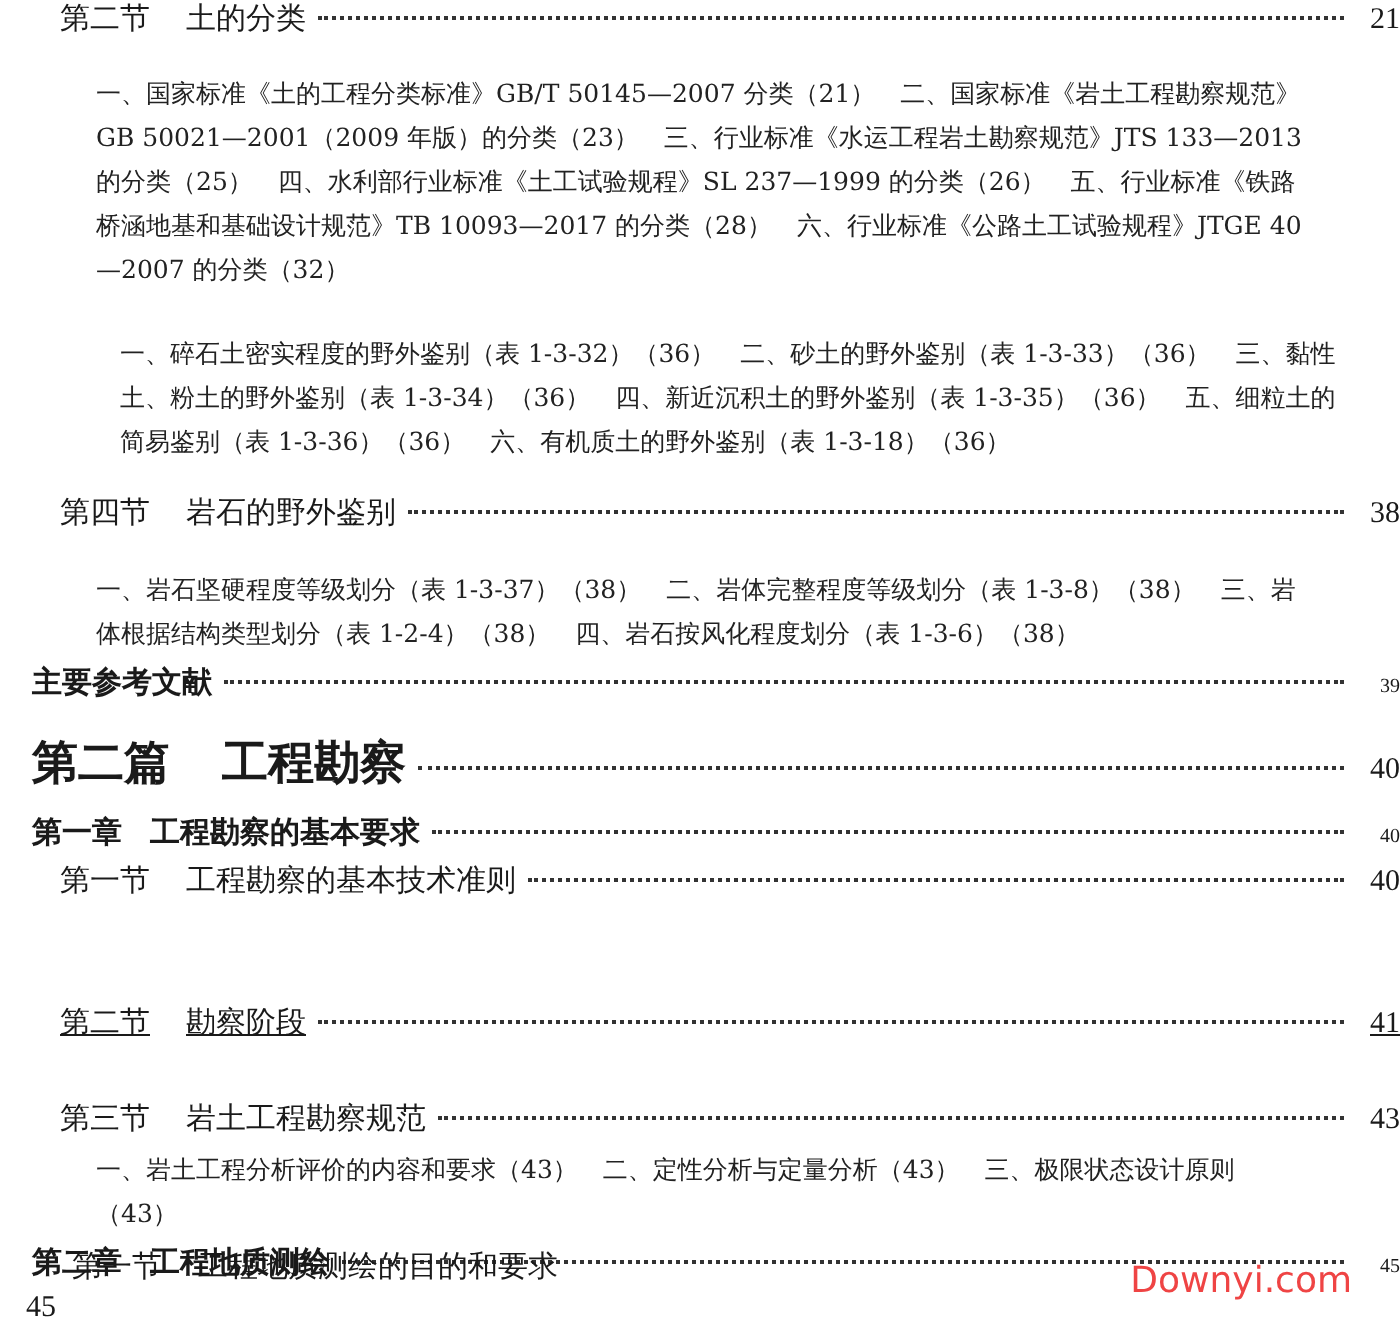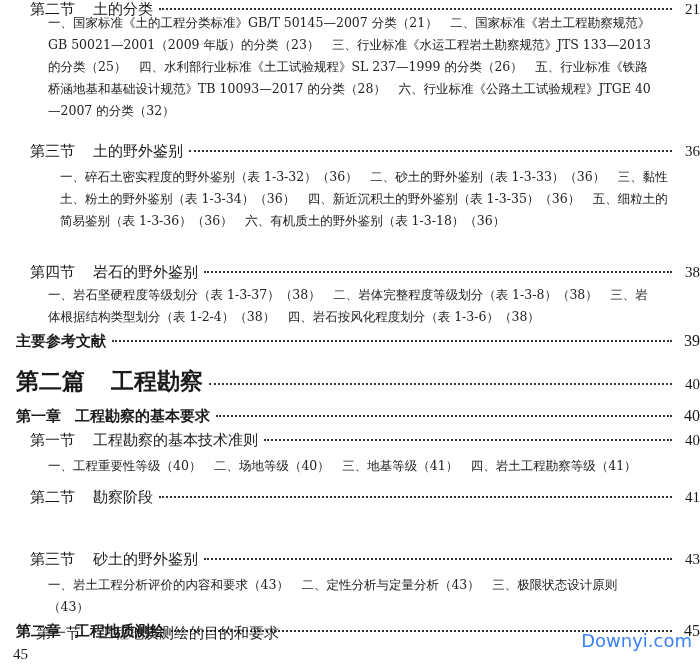--- a/index.html
+++ b/index.html
@@ -18,55 +18,50 @@
     }
     .toc-line .pg { flex: 0 0 auto; width: 22px; text-align: right; font-family: "Liberation Serif", serif; }
 
     .sec { font-size: 15px; }
     .sec .title { padding-left: 30px; }
     .sec .title .sp { display: inline-block; width: 18px; }
 
     .chap { font-size: 15px; font-weight: bold; font-family: "DejaVu Sans", sans-serif; }
     .chap .title { padding-left: 16px; font-family: Liberation Mono, monospace; }
     .chap .title .sp { display: inline-block; width: 14px; }
-    .chap .pg { font-weight: normal; font-family: "Liberation Serif", serif; font-size: 16px; }
+    .chap .pg { font-weight: normal; font-family: "Liberation Serif", serif; font-size: 10px; }
 
     .part { font-size: 23px; font-weight: bold; }
     .part .title { padding-left: 16px; }
     .part .title .sp { display: inline-block; width: 26px; }
     .part .pg { font-weight: normal; font-size: 15px; }
 
     .sub { font-size: 12.5px; line-height: 22px; padding-left: 48px; width: 610px; white-space: normal; color: #222; }
 
     .watermark {
-      position: absolute; right: 8px; bottom: 14px;
+      position: absolute; right: 24px; bottom: 14px;
       font-family: "DejaVu Sans", sans-serif; font-size: 18px;
-      color: #3b82f6; letter-spacing: 0px;
+      color: #ef4444; letter-spacing: 0px;
     }
   </style>
 </head>
 <body>
 
 <div class="page">
 
   <div class="row toc-line sec" style="top:0px;">
     <span class="title"><span>第二节</span><span class="sp"></span><span>土的分类</span></span>
     <span class="leader"></span>
     <span class="pg">21</span>
   </div>
-  <div class="row sub" style="top:12px;">一、国家标准《土的工程分类标准》GB/T 50145—2007 分类（21）　二、国家标准《岩土工程勘察规范》GB 50021—2001（2009 年版）的分类（23）　三、行业标准《水运工程岩土勘察规范》JTS 133—2013 的分类（25）　四、水利部行业标准《土工试验规程》SL 237—1999 的分类（26）　五、行业标准《铁路桥涵地基和基础设计规范》TB 10093—2017 的分类（28）　六、行业标准《公路土工试验规程》JTGE 40—2007 的分类（32）</div>
+  <div class="row sub" style="top:36px;">一、国家标准《土的工程分类标准》GB/T 50145—2007 分类（21）　二、国家标准《岩土工程勘察规范》GB 50021—2001（2009 年版）的分类（23）　三、行业标准《水运工程岩土勘察规范》JTS 133—2013 的分类（25）　四、水利部行业标准《土工试验规程》SL 237—1999 的分类（26）　五、行业标准《铁路桥涵地基和基础设计规范》TB 10093—2017 的分类（28）　六、行业标准《公路土工试验规程》JTGE 40—2007 的分类（32）</div>
 
-  <div class="row toc-line sec" style="top:142px;">
-    <span class="title"><span>第三节</span><span class="sp"></span><span>土的野外鉴别</span></span>
-    <span class="leader"></span>
-    <span class="pg">36</span>
-  </div>
   <div class="row sub" style="top:166px;margin-left:12px;">一、碎石土密实程度的野外鉴别（表 1-3-32）（36）　二、砂土的野外鉴别（表 1-3-33）（36）　三、黏性土、粉土的野外鉴别（表 1-3-34）（36）　四、新近沉积土的野外鉴别（表 1-3-35）（36）　五、细粒土的简易鉴别（表 1-3-36）（36）　六、有机质土的野外鉴别（表 1-3-18）（36）</div>
 
-  <div class="row toc-line sec" style="top:263px;">
+  <div class="row toc-line sec" style="top:247px;">
     <span class="title"><span>第四节</span><span class="sp"></span><span>岩石的野外鉴别</span></span>
     <span class="leader"></span>
     <span class="pg">38</span>
   </div>
   <div class="row sub" style="top:284px;">一、岩石坚硬程度等级划分（表 1-3-37）（38）　二、岩体完整程度等级划分（表 1-3-8）（38）　三、岩体根据结构类型划分（表 1-2-4）（38）　四、岩石按风化程度划分（表 1-3-6）（38）</div>
 
   <div class="row toc-line chap" style="top:332px;">
     <span class="title">主要参考文献</span>
     <span class="leader"></span>
     <span class="pg">39</span>
@@ -82,30 +77,29 @@
     <span class="title"><span>第一章</span><span class="sp"></span><span>工程勘察的基本要求</span></span>
     <span class="leader"></span>
     <span class="pg">40</span>
   </div>
 
   <div class="row toc-line sec" style="top:431px;">
     <span class="title"><span>第一节</span><span class="sp"></span><span>工程勘察的基本技术准则</span></span>
     <span class="leader"></span>
     <span class="pg">40</span>
   </div>
-  <div class="row sub" style="top:455px;">一、工程重要性等级（40）　二、场地等级（40）　三、地基等级（41）　四、岩土工程勘察等级（41）</div>
 
-  <div class="row toc-line sec" style="top:488px;">
+  <div class="row toc-line sec" style="top:502px;text-decoration:underline;">
     <span class="title"><span>第二节</span><span class="sp"></span><span>勘察阶段</span></span>
     <span class="leader"></span>
     <span class="pg">41</span>
   </div>
 
   <div class="row toc-line sec" style="top:550px;">
-    <span class="title"><span>第三节</span><span class="sp"></span><span>砂土的野外鉴别</span></span>
+    <span class="title"><span>第三节</span><span class="sp"></span><span>岩土工程勘察规范</span></span>
     <span class="leader"></span>
     <span class="pg">43</span>
   </div>
   <div class="row sub" style="top:574px;">一、岩土工程分析评价的内容和要求（43）　二、定性分析与定量分析（43）　三、极限状态设计原则（43）</div>
 
   <div class="row toc-line chap" style="top:622px;">
     <span class="title"><span>第二章</span><span class="sp"></span><span>工程地质测绘</span></span>
     <span class="leader"></span>
     <span class="pg">45</span>
   </div>

